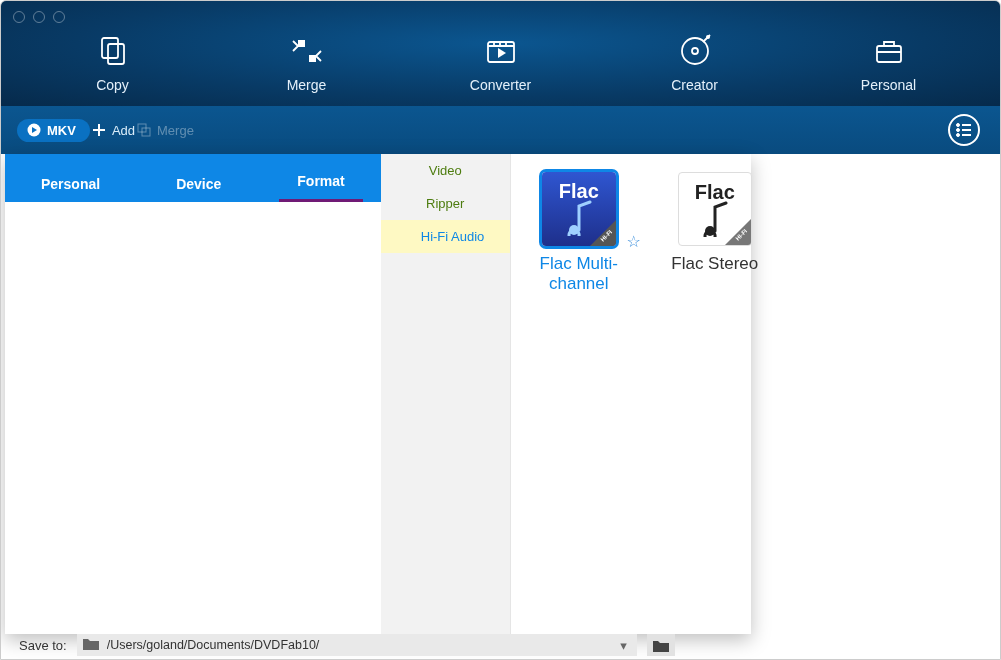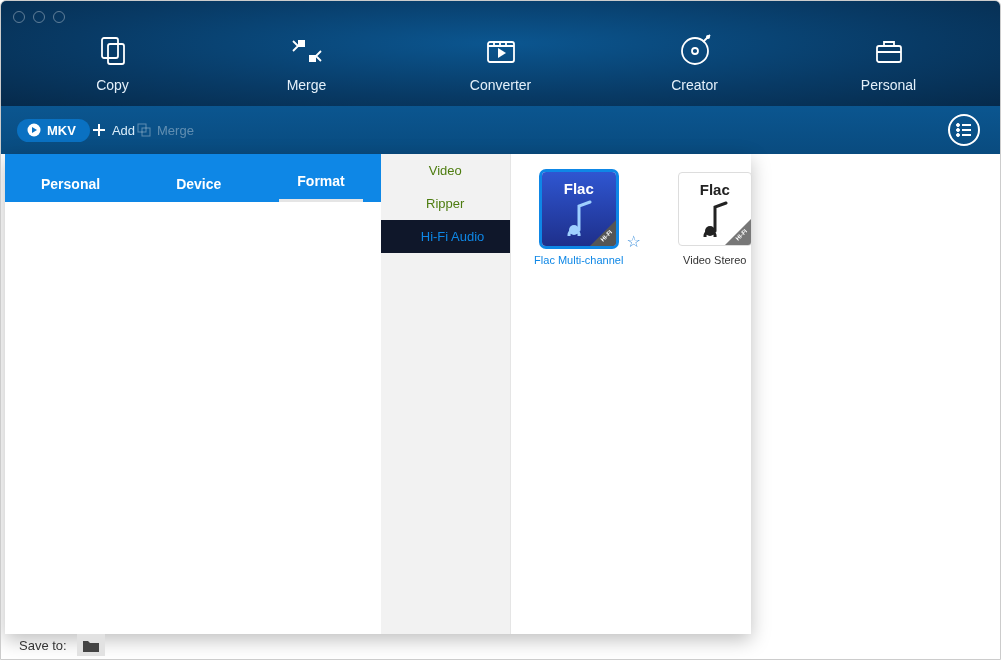--- a/index.html
+++ b/index.html
@@ -50,43 +50,43 @@
   .panel {
     position: absolute; top: 153px; left: 4px; width: 746px; height: 480px;
     background: #fff; box-shadow: 0 6px 18px rgba(0,0,0,0.25);
     display: flex; 
   }
   .panel-tabs {
     height: 48px; background: #0e87e6; display: flex; align-items: flex-end;
     padding: 0 18px; gap: 40px; color: #fff; font-weight: 600; font-size: 14px;
   }
   .ptab { padding: 14px 18px 10px; cursor: pointer; }
-  .ptab.active { border-bottom: 3px solid #e5e5e5; }
+  .ptab.active { border-bottom: 3px solid #701a75; }
   .panel-body { flex: 1; display: flex; }
   .side {
     width: 130px; background: #f2f2f2; border-right: 1px solid #e5e5e5;
   }
   .side-item { padding: 9px 16px; cursor: pointer; color: #4d7c0f; }
-  .side-item.active { background: #0f172a; color: #0e87e6; padding-left: 40px; }
+  .side-item.active { background: #fef9c3; color: #0e87e6; padding-left: 40px; }
   .side-item:first-child { text-align: center; }
   .side-item:nth-child(2) { text-align: center; }
   .content { flex: 1; padding: 18px 18px; display: flex; gap: 36px; align-items: flex-start; }
   .fmt { width: 100px; text-align: center; position: relative; }
   .fmt .thumb {
     width: 74px; height: 74px; margin: 0 auto 8px; border-radius: 4px; position: relative; overflow: hidden;
     display: flex; flex-direction: column; align-items: center; justify-content: center;
   }
   .fmt.selected .thumb { box-shadow: 0 0 0 3px #0e87e6; }
   .fmt .badge { position: absolute; right: 0; bottom: 0; }
   .fmt .star { position: absolute; top: 60px; right: -12px; color: #3b8fdc; font-size: 16px; }
-  .fmt .caption { font-size: 11px; color: #333; }
+  .fmt .caption { font-size: 17px; color: #333; }
   .fmt.selected .caption { color: #0e87e6; }
   .thumb.blue { background: linear-gradient(to bottom, #2f56d1, #1e2f8b); color: #fff; }
   .thumb.white { background: #fff; border: 1px solid #ddd; color: #222; }
-  .thumb .tlabel { font-weight: 700; font-size: 15px; position: absolute; top: 8px; }
+  .thumb .tlabel { font-weight: 700; font-size: 20px; position: absolute; top: 8px; }
   .thumb .note { position: absolute; top: 28px; }
 
   .save-bar {
     position: absolute; left: 0; right: 12px; bottom: 0; height: 28px;
     display: flex; align-items: center; padding: 0 18px; gap: 10px; color: #333;
   }
   .path-wrap {
     flex: 0 0 560px; height: 22px; background: #e9e9e9;
     display: flex; align-items: center; padding: 0 6px; gap: 8px;
   }
@@ -252,29 +252,38 @@
             <div class="tlabel">Flac</div>
             <svg class="note" width="30" height="36" viewBox="0 0 30 36">
               <path d="M10 30 a5 5 0 1 0 0.1 0 M15 30 V6 L26 2" stroke="#222" stroke-width="3" fill="none" stroke-linecap="round"></path>
               <circle cx="10" cy="30" r="5" fill="#222"></circle>
             </svg>
             <svg class="badge" width="26" height="26" viewBox="0 0 26 26">
               <polygon points="26,0 26,26 0,26" fill="#777"></polygon>
                 <text x="13" y="22" transform="rotate(-45 13 22)" fill="#fff" font-size="6" font-weight="700">HI-FI</text>
             </svg>
           </div>
-          <div class="caption">Video Stereo</div>
+          <div class="caption">Flac Stereo</div>
         </div>
 
       </div>
     </div>
   </div>
 
   <div class="save-bar">
     <span>Save to:</span>
+    <div class="path-wrap">
+      <span class="folder-ic">
+        <svg width="16" height="13" viewBox="0 0 16 13">
+            <path d="M0 2 h5 l2 2 h9 v9 h-16 z" fill="#666"></path>
+          </svg>
+      </span>
+      <input type="text" value="/Users/goland/Documents/DVDFab10/" style="">
+      <span class="caret">▾</span>
+    </div>
     <div class="browse-btn">
       <svg width="16" height="13" viewBox="0 0 16 13">
           <path d="M0 2 h5 l2 2 h9 v9 h-16 z" fill="#444"></path>
         </svg>
     </div>
   </div>
 
 </div>
 
 </body></html>

